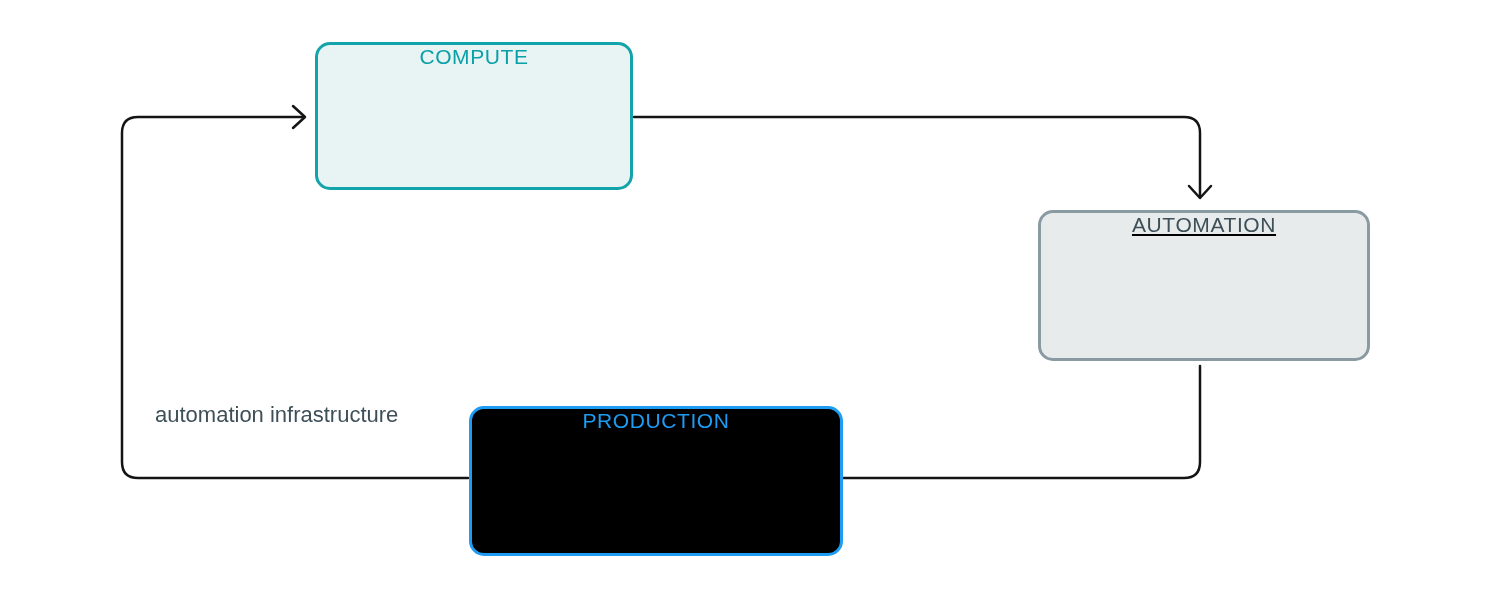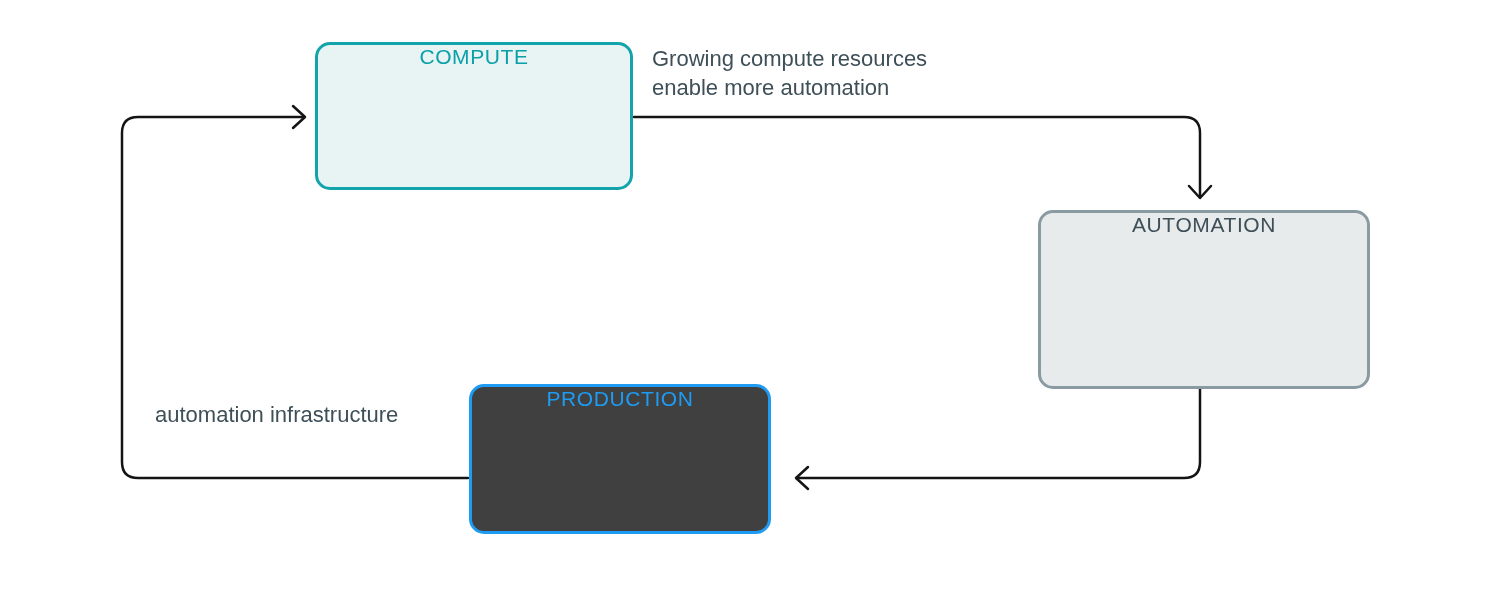--- a/index.html
+++ b/index.html
@@ -37,28 +37,29 @@
     font-weight: 500;
     letter-spacing: 0.6px;
   }
   .node-compute {
     left: 315px; top: 42px; width: 318px; height: 148px;
     background: #e7f4f3;
     border-color: #12a4aa;
   }
   .node-compute .node-label { color: #0ba0a8; }
   .node-automation {
-    left: 1038px; top: 210px; width: 332px; height: 179px;
+    left: 1038px; top: 210px; width: 332px; height: 151px;
     background: #e8ebeb;
     border-color: #8a9aa3;
+    text-decoration: underline;
   }
   .node-automation .node-label { color: #3e4f58; }
   .node-production {
-    left: 469px; top: 384px; width: 302px; height: 150px;
-    background: #404040;
+    left: 469px; top: 406px; width: 374px; height: 150px;
+    background: #000000;
     border-color: #1e9bf2;
   }
   .node-production .node-label { color: #1e9bf2; }
   .edge-label {
     position: absolute;
     color: #3e4f58;
     font-size: 22px;
     line-height: 29px;
     font-weight: 400;
     white-space: nowrap;
@@ -96,24 +97,20 @@
   </div>
 
   <div class="node node-automation">
     <span class="node-label">AUTOMATION</span>
   </div>
 
   <div class="node node-production">
     <span class="node-label">PRODUCTION</span>
   </div>
 
-  <div class="edge-label edge-label-top">
-    <span>Growing compute resources</span>
-    <span>enable more automation</span>
-  </div>
 
   <div class="edge-label edge-label-right">
   </div>
 
   <div class="edge-label edge-label-left">
     <span>automation infrastructure</span>
   </div>
 
 </div>
 

